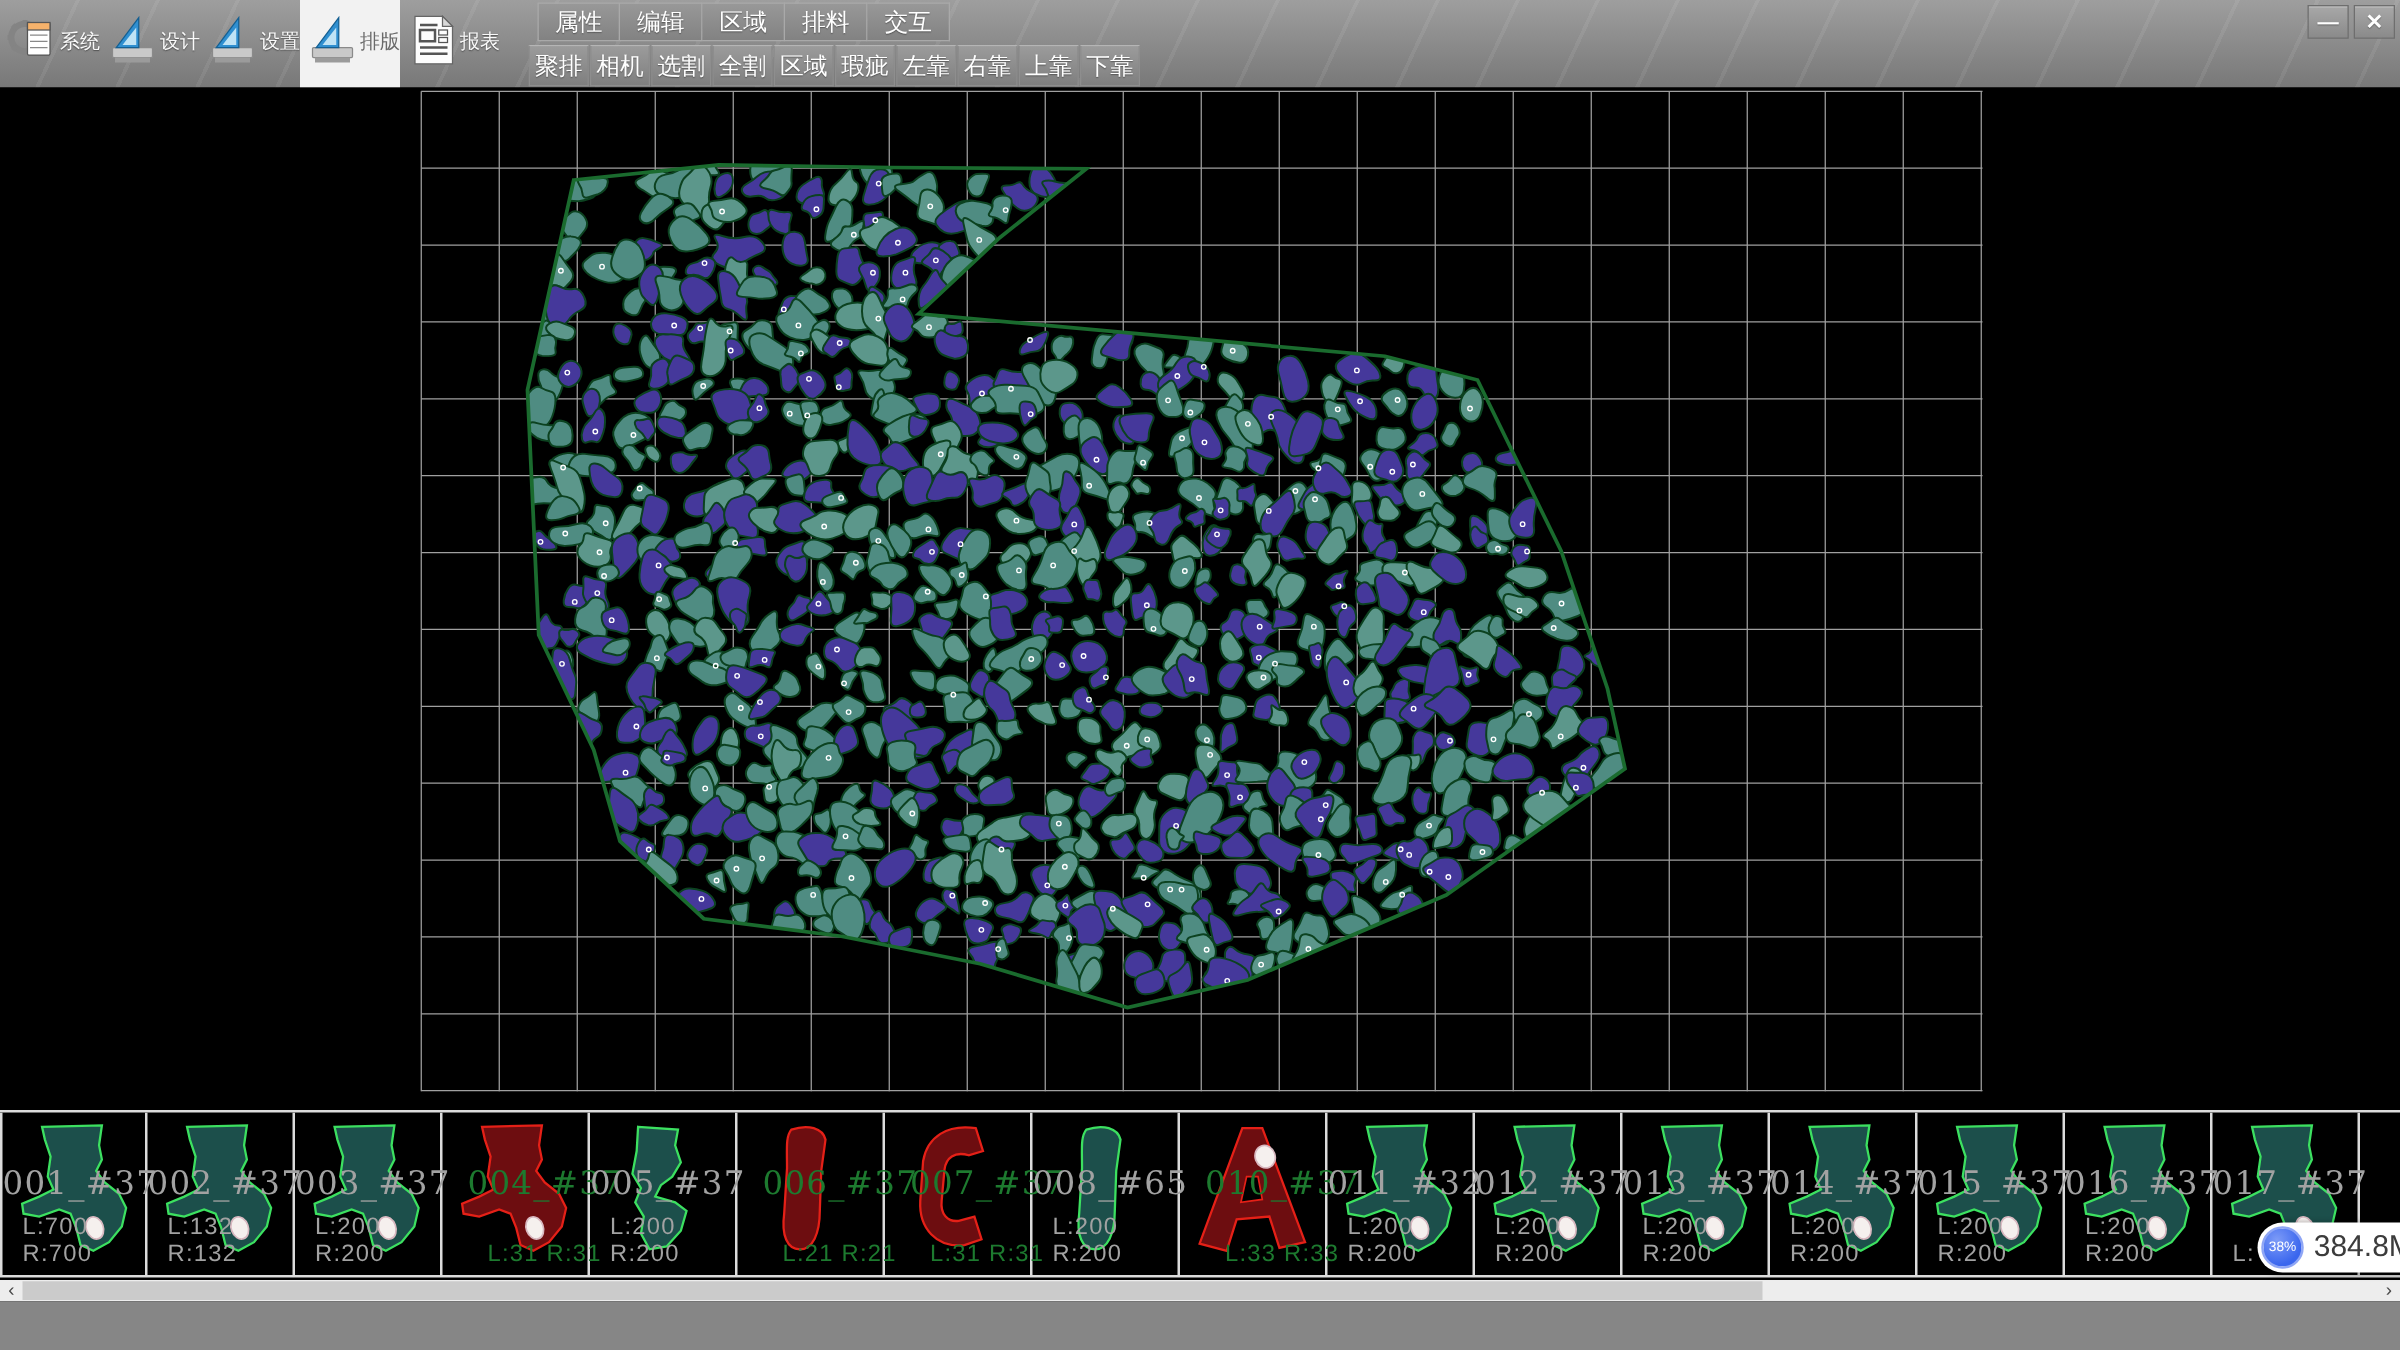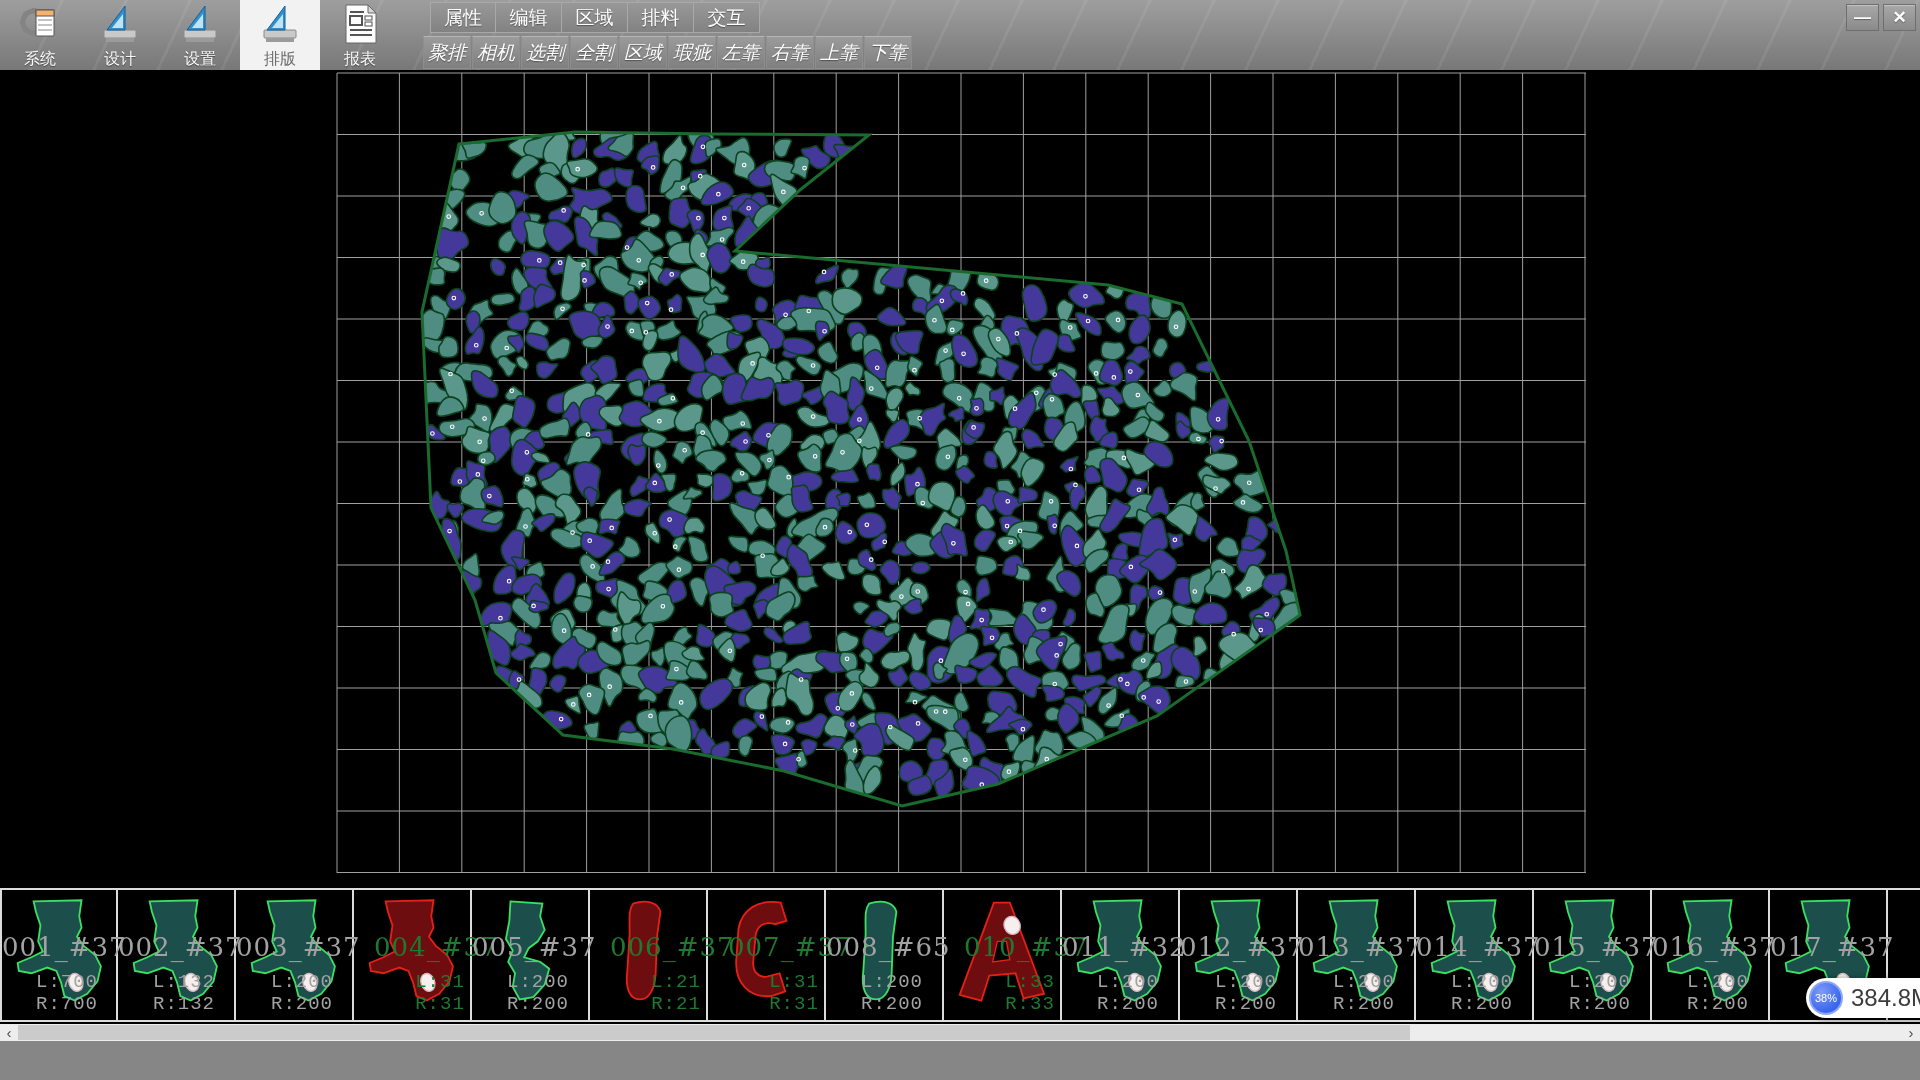--- a/index.html
+++ b/index.html
@@ -6,56 +6,56 @@
   html,body { width:1920px; height:1080px; overflow:hidden; background:#000;
     font-family:"Liberation Sans", sans-serif; }
   #app { position:relative; width:1920px; height:1080px; background:#000; }
 
   
   #titlebar { position:absolute; left:0; top:0; width:1920px; height:70px;
     background:linear-gradient(#9a9a9a,#7d7d7d);
     background-image:repeating-linear-gradient(115deg, rgba(255,255,255,0) 0 55px, rgba(255,255,255,.07) 55px 58px),
                      linear-gradient(#9e9e9e,#787878); }
   #nav-icons { position:absolute; left:0; top:0; height:70px; display:flex; }
-  .nav-item { width:80px; height:70px; display:flex; flex-direction:column; align-items:center;
+  .nav-item { width:80px; height:70px; display:flex; flex-direction:row; align-items:center;
     justify-content:flex-end; padding-bottom:2px; cursor:pointer; }
   .nav-item.active { background:#f2f2f2; }
   .nav-item .nav-label { font-size:16px; color:#fafafa; text-shadow:0 1px 1px rgba(0,0,0,.45); line-height:18px; }
   .nav-item.active .nav-label { color:#6a6a6a; text-shadow:none; }
   .nav-item svg { width:44px; height:44px; }
 
   .menu-row { position:absolute; display:flex;text-align:center; }
   #menu-row-1 { left:430px; top:2px; height:31px; }
   .menu-btn { width:66px; height:31px; display:flex; align-items:center; justify-content:center;
     font-size:19px; color:#fff; text-shadow:0 1px 1px rgba(0,0,0,.4);
     border:1px solid #a9a9a9; border-left:none; background:linear-gradient(#989898,#828282); cursor:pointer; }
   .menu-btn:first-child { border-left:1px solid #a9a9a9; }
   #menu-row-2 { left:423px; top:36px; height:33px; }
   .tool-btn { width:48px; height:33px; margin-right:1px; display:flex; align-items:center; justify-content:center;
     font-size:19px; color:#fff; text-shadow:0 1px 1px rgba(0,0,0,.4);
-    background:linear-gradient(#9b9b9b,#7f7f7f); border:1px solid #8e8e8e; border-top-color:#b5b5b5; cursor:pointer;font-style:italic; }
+    background:linear-gradient(#9b9b9b,#7f7f7f); border:1px solid #8e8e8e; border-top-color:#b5b5b5; cursor:pointer; }
 
   #window-controls { position:absolute; right:4px; top:4px; display:flex; gap:4px; }
   .win-btn { width:33px; height:27px; display:flex; align-items:center; justify-content:center;
     background:linear-gradient(#a8a8a8,#8a8a8a); border:1px solid #6e6e6e; box-shadow:inset 0 1px 0 #c2c2c2;
     color:#fff; font-size:17px; font-weight:bold; cursor:pointer; text-shadow:0 1px 1px rgba(0,0,0,.35); }
 
   
   #canvas-wrap { position:absolute; left:0; top:70px; width:1920px; height:818px; background:#000; }
 
   
   #thumb-strip { position:absolute; left:0; top:888px; width:1920px; height:134px; background:#000;
     border-top:2px solid #dcdcdc; border-bottom:2px solid #dcdcdc; display:flex; overflow:hidden; }
   .thumb-cell { position:relative; flex:0 0 118px; height:130px; border-right:2px solid #dcdcdc; cursor:pointer; }
   .thumb-cell:first-child { border-left:2px solid #dcdcdc; }
   .thumb-cell svg { position:absolute; left:2px; top:2px; width:114px; height:126px; }
   .thumb-name { position:absolute; left:0; top:42px; width:100%; text-align:center;
     font-family:"DejaVu Serif", serif; font-size:26px; letter-spacing:1px; }
-  .thumb-info { position:absolute; left:0; bottom:5px; width:100%; text-align:center;
-    font-family:Liberation Mono, monospace; font-size:19px; letter-spacing:1px;padding-left:16px; }
+  .thumb-info { position:absolute; left:0; bottom:5px; width:100%; 
+    font-family:Liberation Sans, sans-serif; font-size:19px; letter-spacing:1px;padding-left:16px; }
   .t-gray { color:#a2a2a2; } .t-green { color:#1d7a2f;margin-left:20px; }
 
   
   #status-badge { position:absolute; left:1806px; top:978px; height:40px; min-width:104px;
     background:#fff; border-radius:20px; display:flex; align-items:center;
     box-shadow:0 1px 6px rgba(0,0,0,.45); z-index:20; padding-right:12px; }
   #progress-circle { width:34px; height:34px; margin-left:3px; border-radius:50%;
     background:radial-gradient(circle at 35% 30%, #7d9bf7, #3a66ee 70%);
     border:2px solid #8fa6f5; color:#fff; font-size:11px; font-weight:normal;
     display:flex; align-items:center; justify-content:center; }

